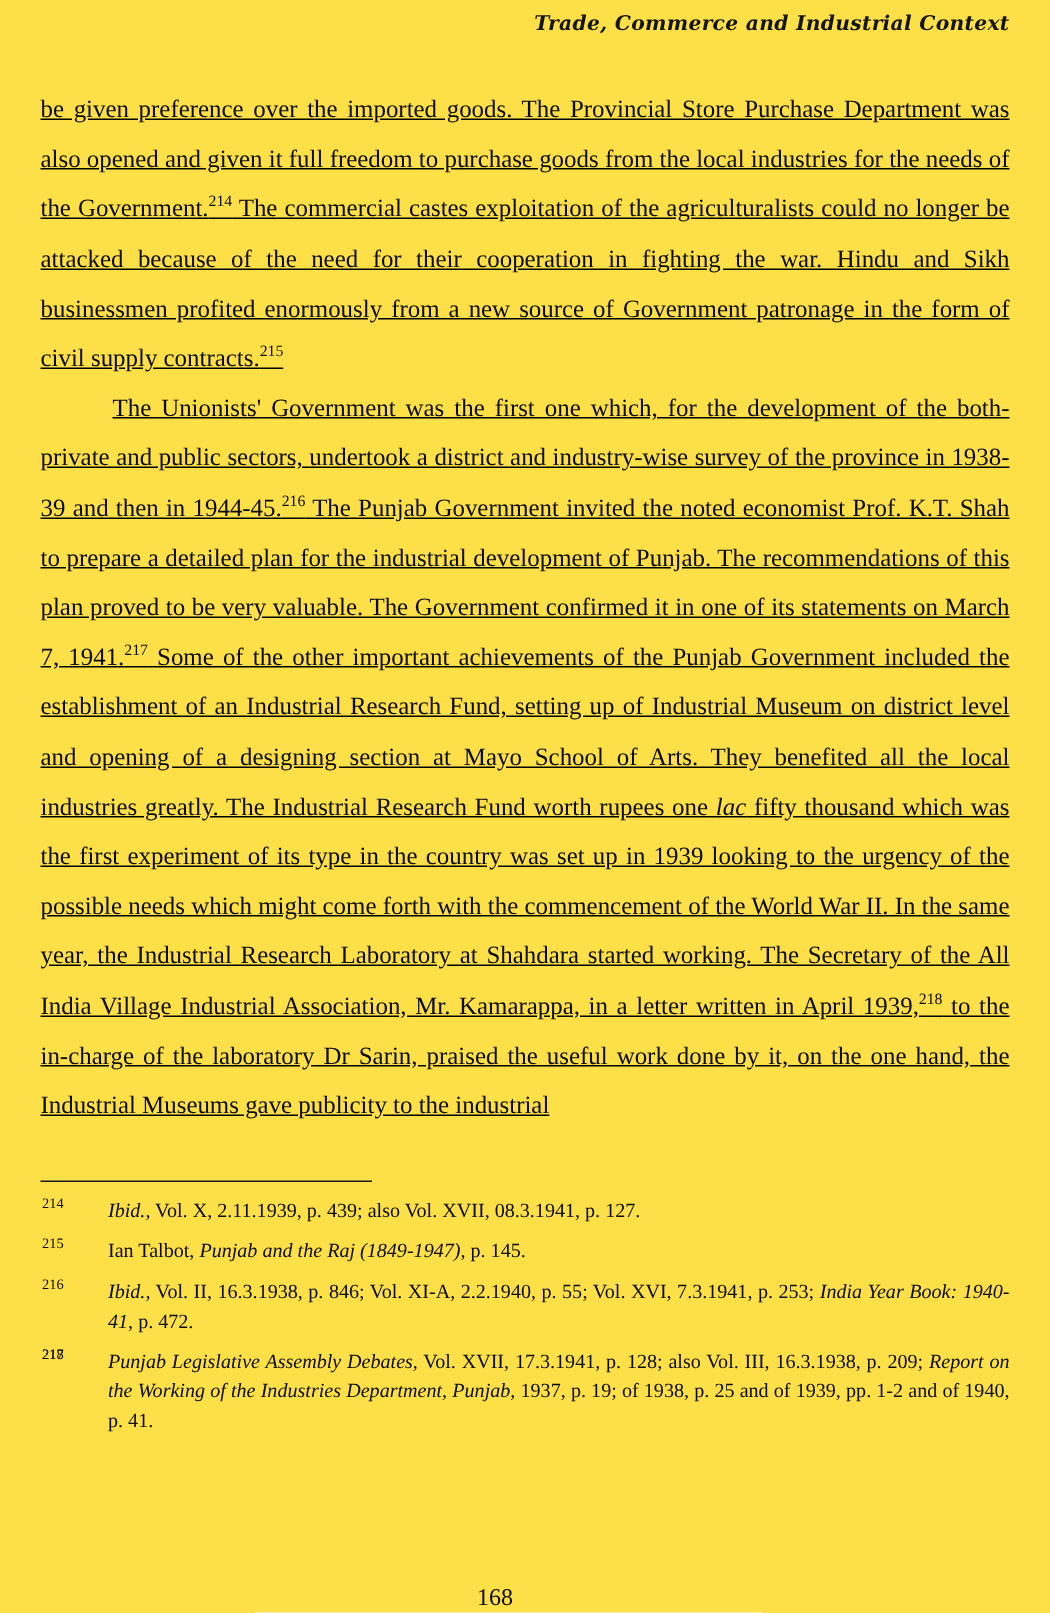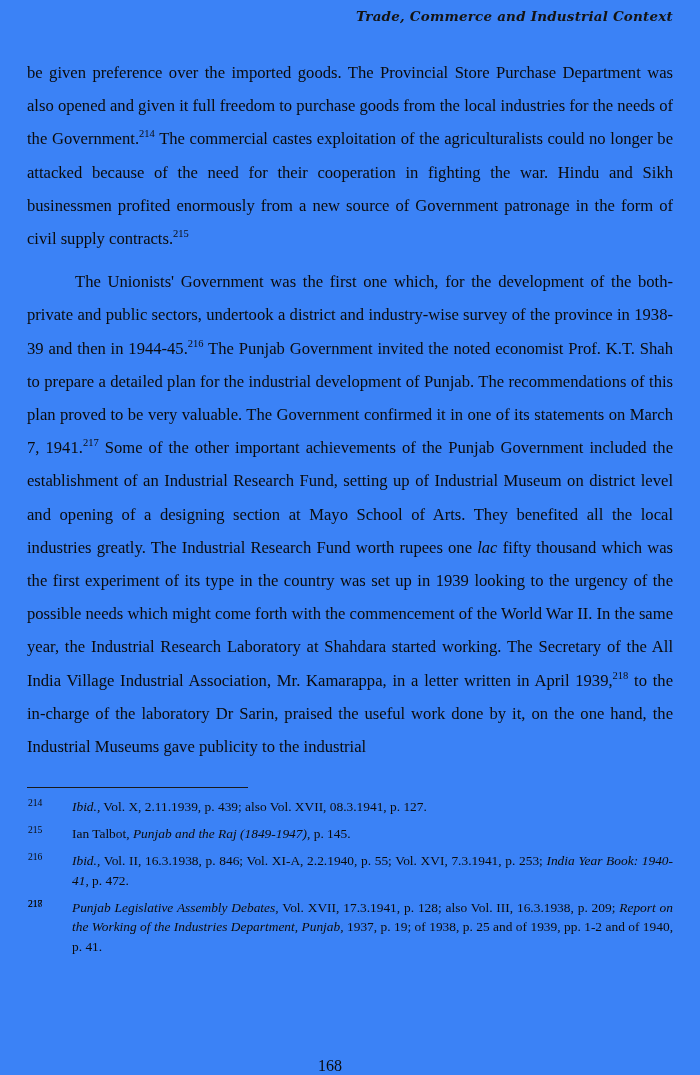--- a/index.html
+++ b/index.html
@@ -8,21 +8,21 @@
     background: #ffffff;
   }
   body {
     font-family: "Liberation Serif", "DejaVu Serif", serif;
     color: #000000;
   }
   #page {
     position: relative;
     width: 700px;
     height: 1075px;
-    background: #3b82f6;
+    background: #fde047;
     overflow: hidden;
   }
 
   
   .running-head {
     position: absolute;
     top: 8px;
     left: 27px;
     width: 646px;
     text-align: right;
@@ -33,31 +33,32 @@
     letter-spacing: 0.2px;
     color: #141414;
   }
 
   
   .body-block {
     position: absolute;
     top: 56px;
     left: 27px;
     width: 646px;
+    text-decoration: underline;
   }
   .para {
     font-size: 16.6px;
     line-height: 33.2px;
     text-align: justify;
     text-justify: inter-word;
     margin: 0;
     color: #0b0b0b;
     hyphens: none;
   }
-  .para + .para { margin-top: 10px; }
+  .para + .para { margin-top: 0; }
   .para.indent { text-indent: 48px; }
   .para i, .para em { font-style: italic; }
   sup.fnref {
     font-size: 10.5px;
     vertical-align: super;
     line-height: 0;
   }
 
   
   .footnotes {

